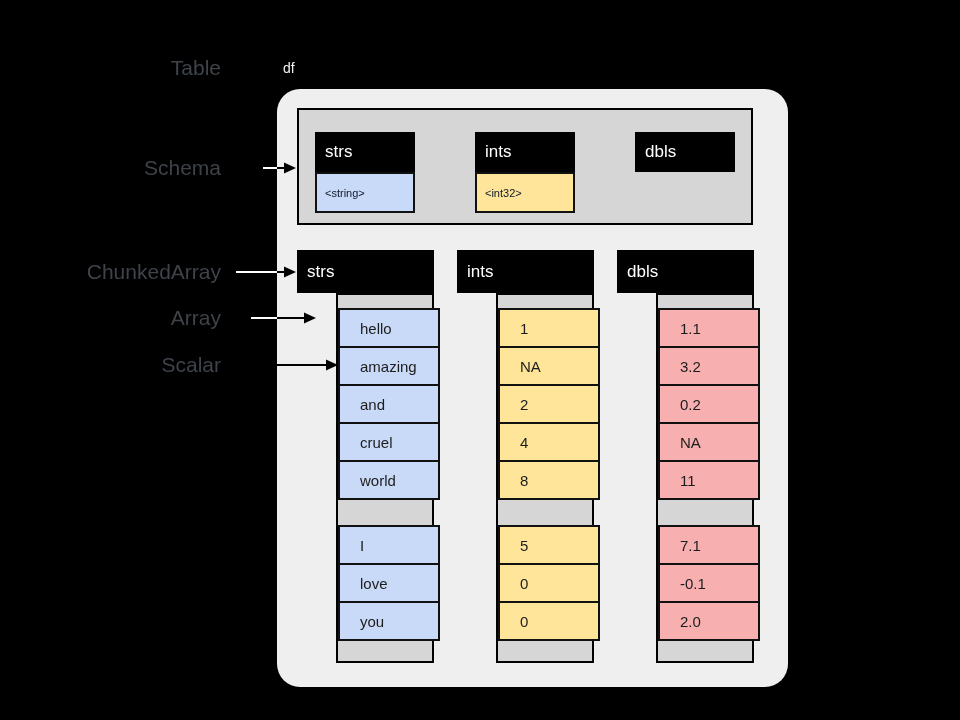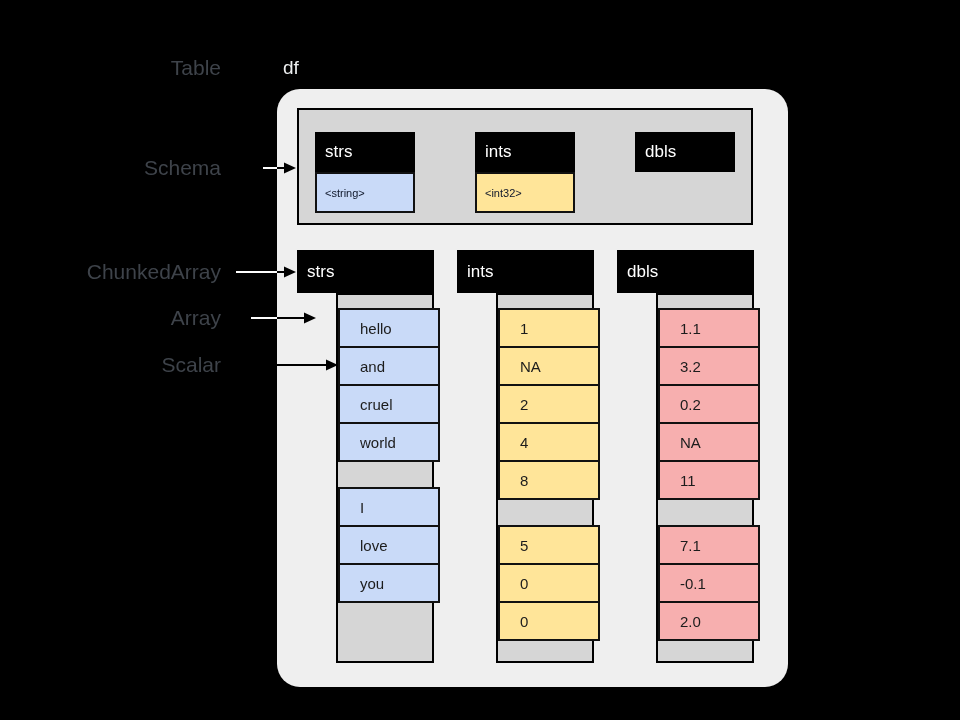--- a/index.html
+++ b/index.html
@@ -19,21 +19,21 @@
   }
   #lbl-table{top:58px;}
   #lbl-schema{top:158px;}
   #lbl-chunked{top:262px;}
   #lbl-array{top:308px;}
   #lbl-scalar{top:355px;}
 
   
   #df-name{
     position:absolute;left:283px;top:58px;
-    font-size:19px;line-height:20px;color:var(--title-color,#eef0f1);
+    font-size:14px;line-height:20px;color:var(--title-color,#eef0f1);
   }
 
   
   #table-box{
     position:absolute;left:277px;top:89px;width:511px;height:598px;
     background:var(--table-box-bg,#efefef);
     border-radius:23px;
   }
 
   
@@ -118,20 +118,21 @@
       </div>
     </div>
 
     <div class="column column-0" style="--cell-bg: #c9daf8;">
       <div class="col-header">
         <span>strs</span>
       </div>
       <div class="col-body">
         <div class="chunk">
             <div class="cell">hello</div>
+            <div class="cell">amazing</div>
             <div class="cell">and</div>
             <div class="cell">cruel</div>
             <div class="cell">world</div>
           </div>
         <div class="chunk">
             <div class="cell">I</div>
             <div class="cell">love</div>
             <div class="cell">you</div>
           </div>
       </div>

